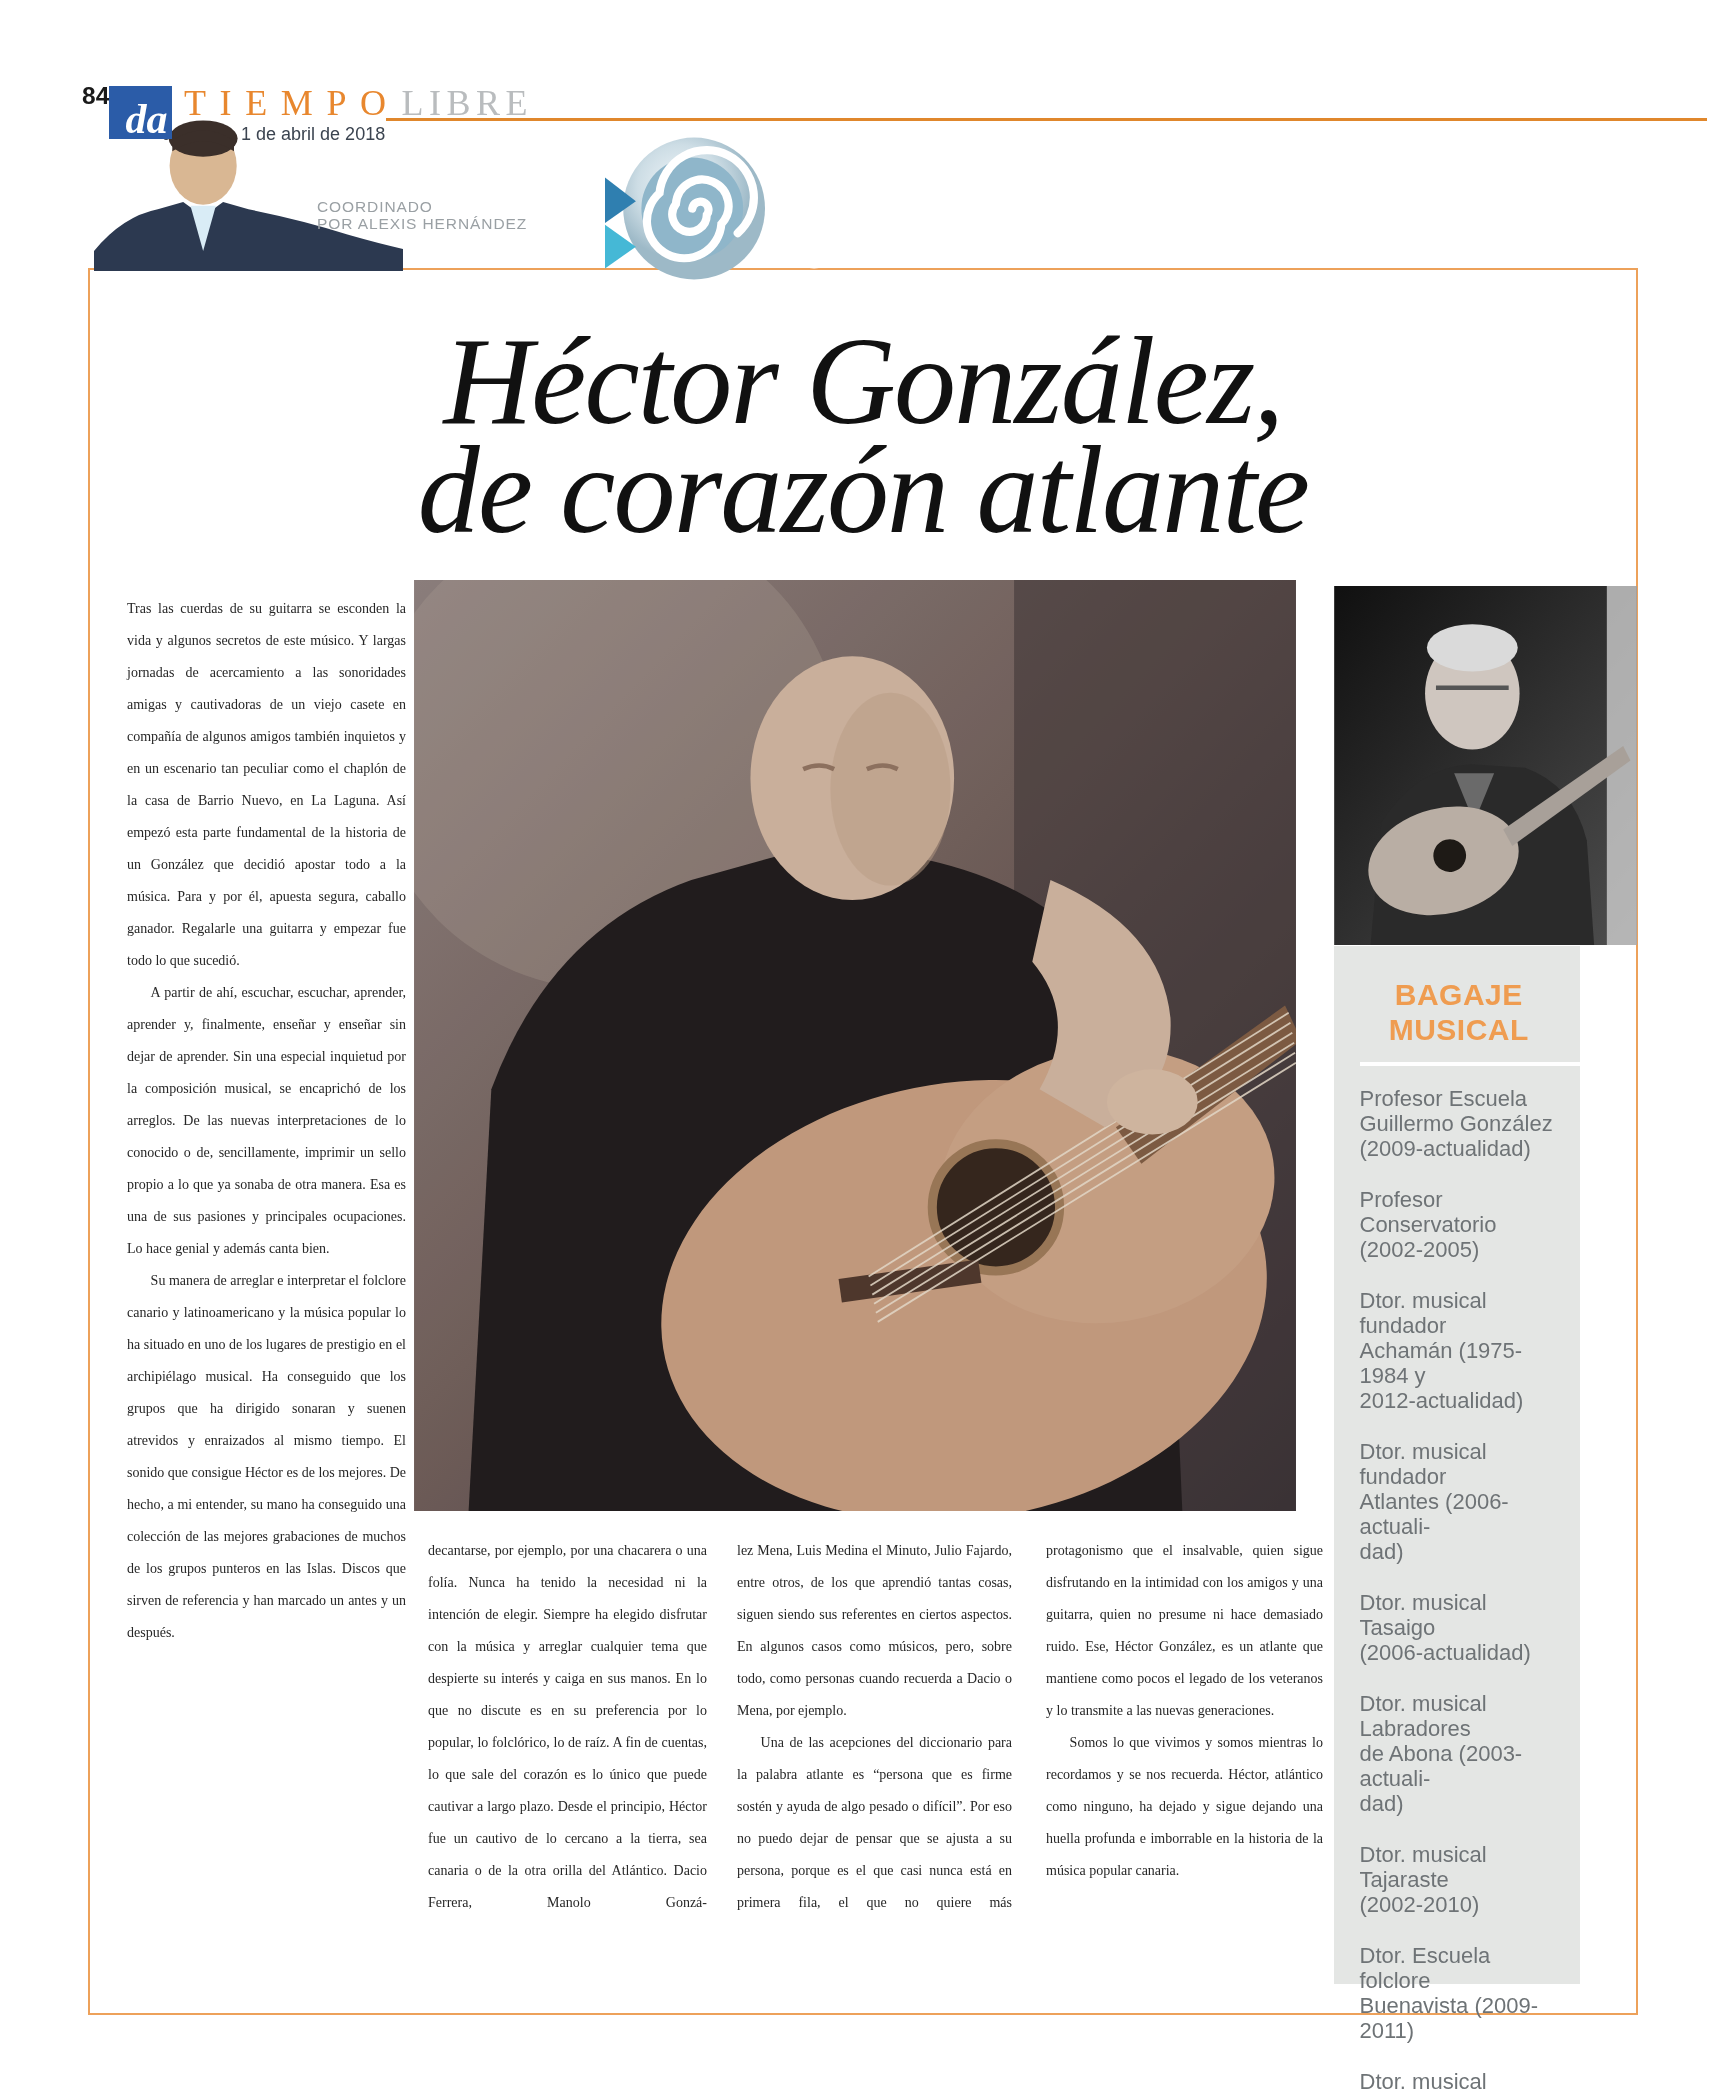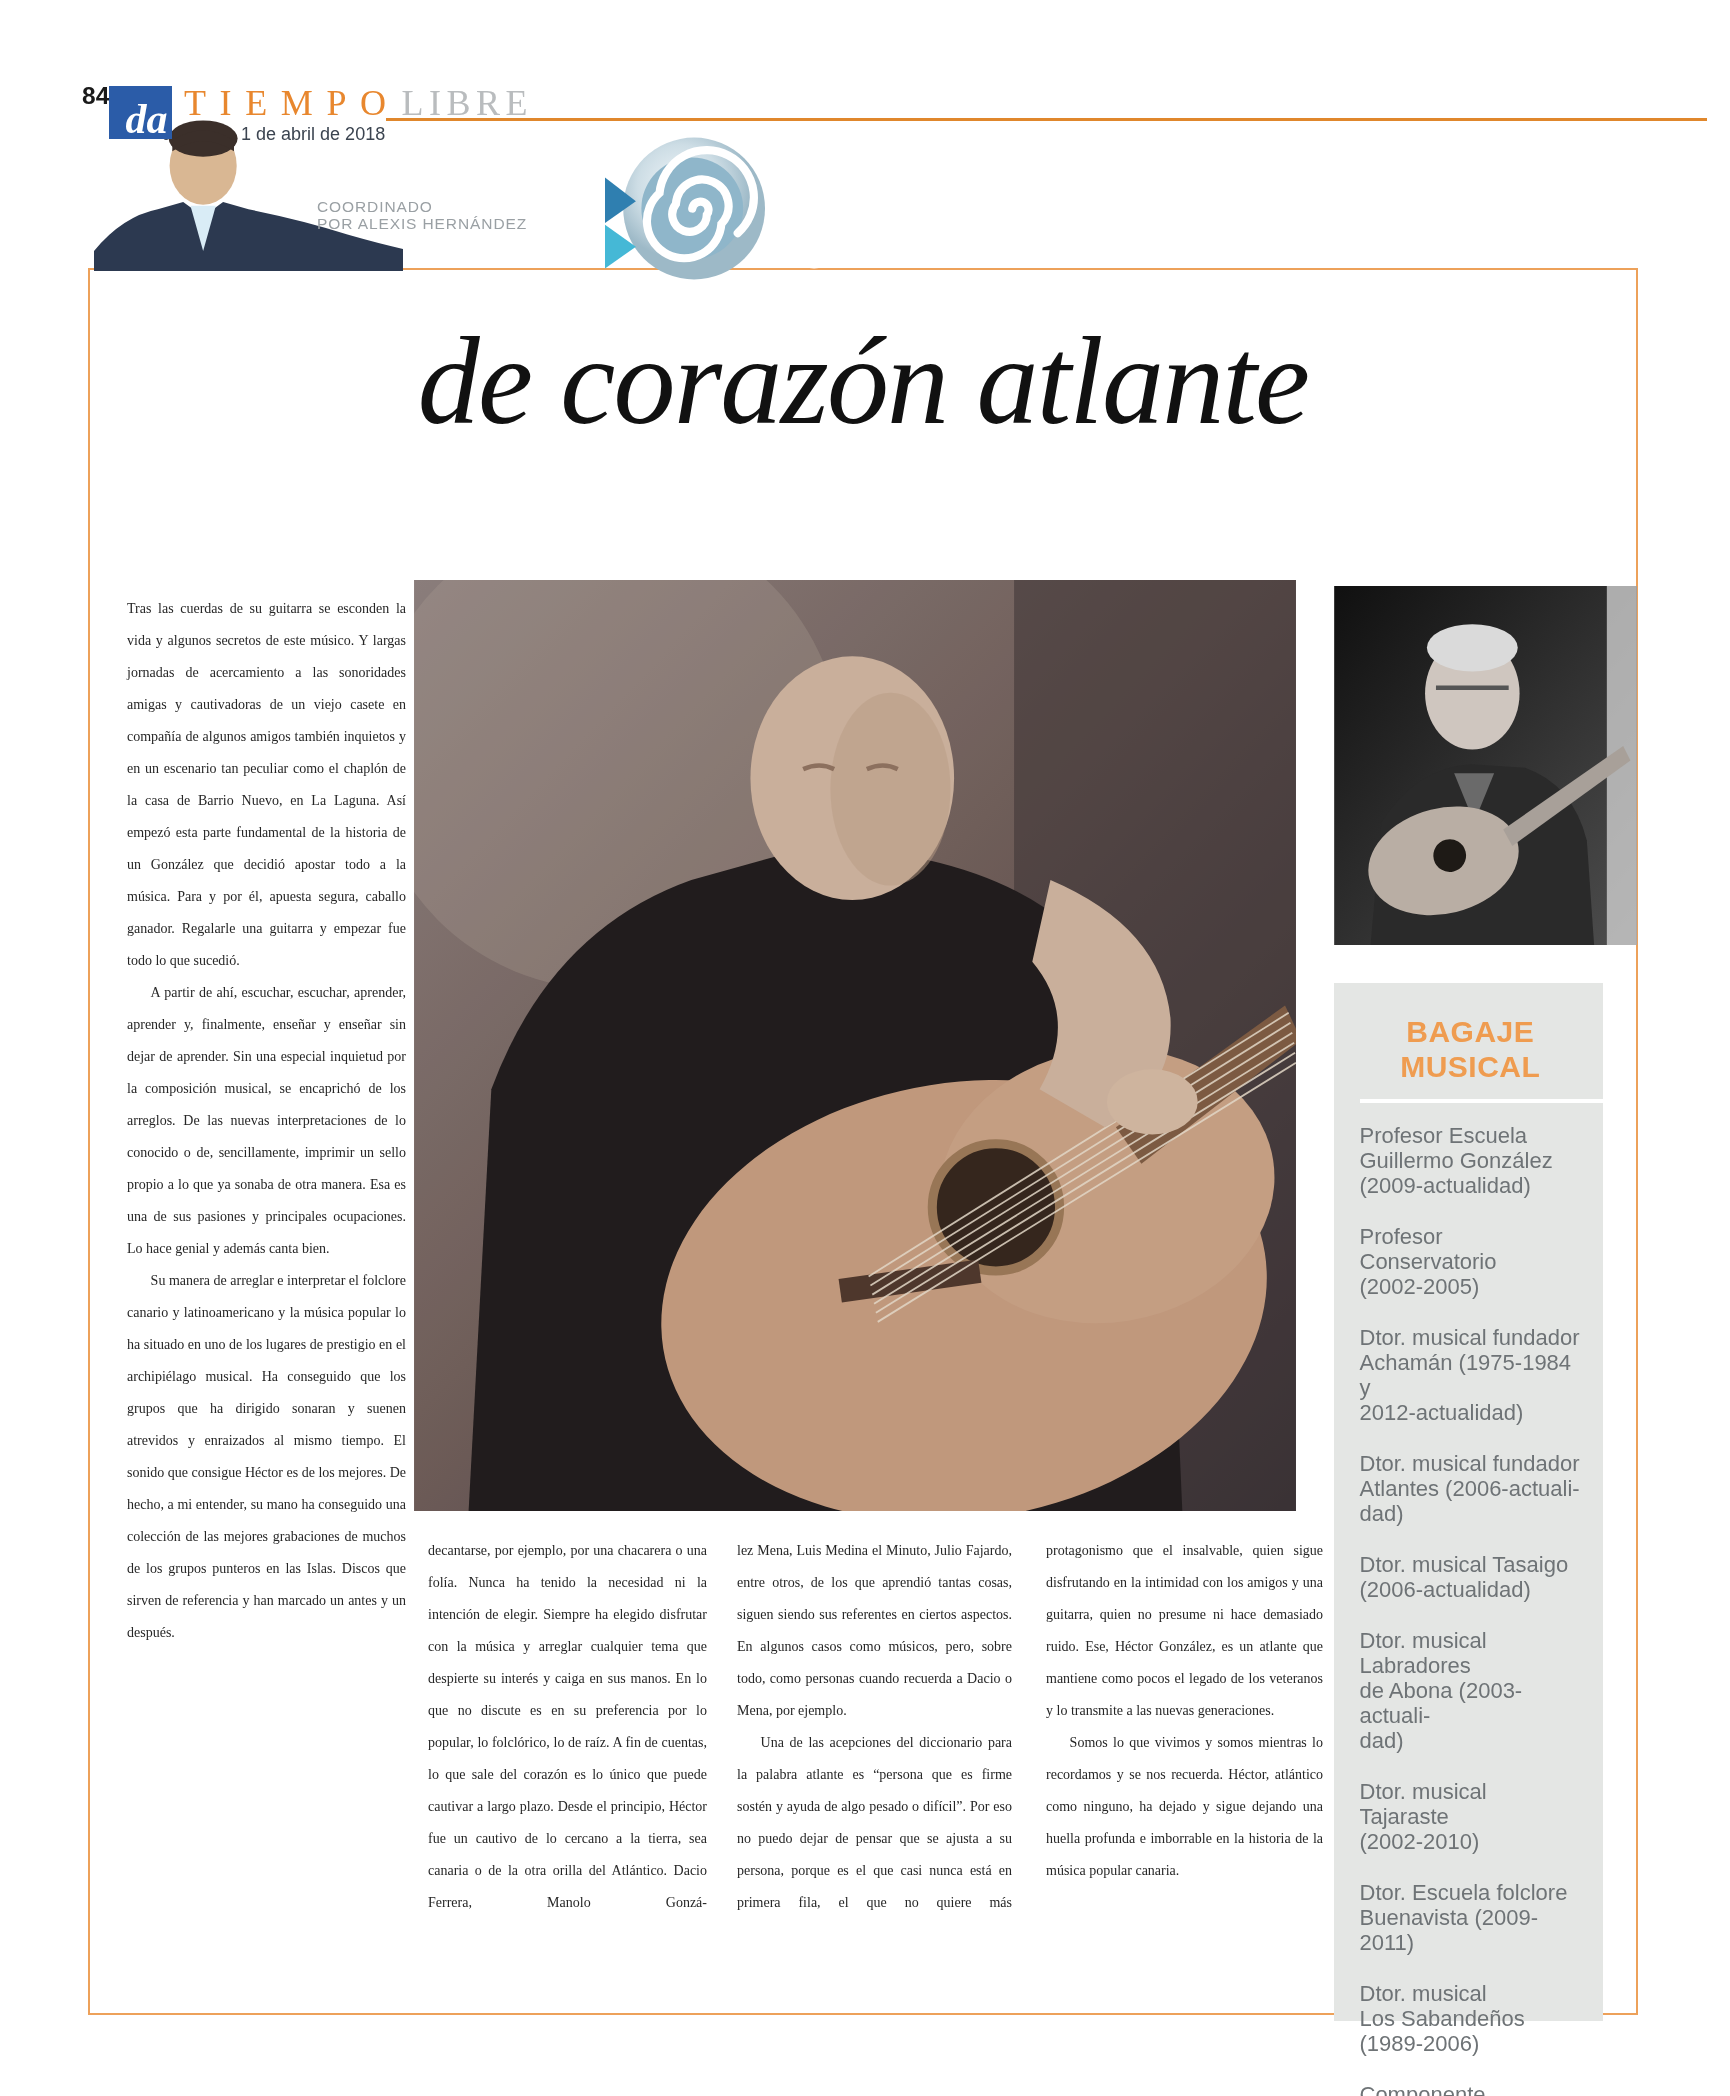--- a/index.html
+++ b/index.html
@@ -54,23 +54,23 @@
             text-align:justify;hyphens:auto;-webkit-hyphens:auto;}
   .body-col p{margin:0;}
   .body-col p.indent{text-indent:23.6px;}
   .body-col p.cont{text-align-last:justify;}
   .col1{left:127px;top:593px;width:279px;}
   .col2{left:428px;top:1535px;width:279px;}
   .col3{left:737px;top:1535px;width:275px;}
   .col4{left:1046px;top:1535px;width:277px;}
 
   
-  .sidebar-box{left:1334px;top:946px;width:269px;height:1038px;
+  .sidebar-box{left:1334px;top:946px;width:246px;height:1038px;
                background:var(--sidebar_bg,#e4e6e4);box-sizing:border-box;padding:31px 22px 0 25.5px;
-               font-family:"Liberation Sans",sans-serif;margin-top:37px;}
+               font-family:"Liberation Sans",sans-serif;}
   .sidebar-title{text-align:center;font-weight:bold;font-size:30px;line-height:35px;
                  color:var(--sidebar_title,#ef9c50);letter-spacing:0.5px;}
   .sidebar-rule{width:247px;height:4.5px;background:#ffffff;margin:14.5px auto 20px auto;}
   .sidebar-item{font-size:22px;line-height:25px;color:var(--sidebar_text,#6e7376);
                 margin-bottom:26px;}
 </style>
 </head>
 <body>
 
 <div class="page">
@@ -120,20 +120,21 @@
         <line x1="364" y1="28" x2="380" y2="28" stroke-width="5"></line>
         <line x1="392" y1="44" x2="392" y2="22" stroke-width="5"></line>
         <line x1="384" y1="22" x2="400" y2="22" stroke-width="5"></line>
       </g>
     </svg>
   </div>
 
   <div class="abs frame"></div>
 
   <div class="abs headline">
+    <div>Héctor González,</div>
     <div>de corazón atlante</div>
   </div>
 
   <div class="abs main-photo">
     <svg width="882" height="931" viewBox="0 0 970 1024">
       <defs>
         <linearGradient id="pbg" x1="0" y1="0" x2="1" y2="1">
           <stop offset="0%" stop-color="#8d8282"></stop>
           <stop offset="45%" stop-color="#6f5f5c"></stop>
           <stop offset="100%" stop-color="#38323a"></stop>

